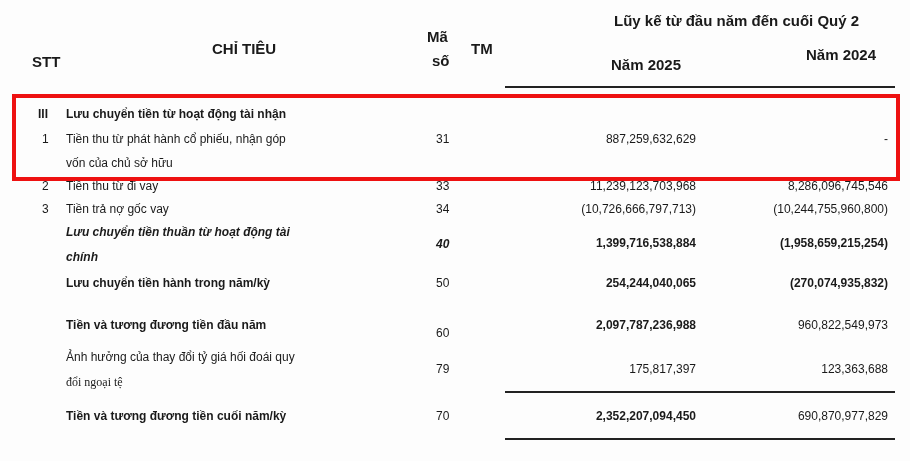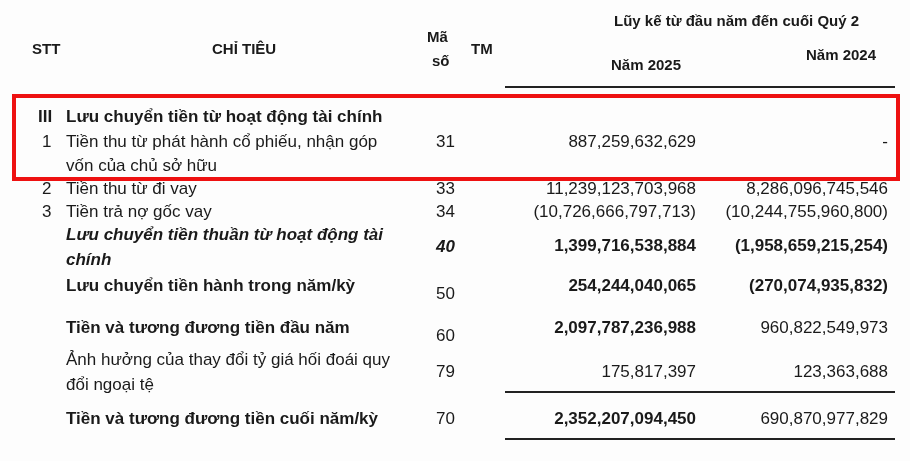--- a/index.html
+++ b/index.html
@@ -2,47 +2,47 @@
 <html><head>
 <meta charset="utf-8">
 <style>
   html, body { margin: 0; padding: 0; }
   body {
     width: 910px; height: 461px; background: #fdfdfd; position: relative; overflow: hidden;
     font-family: "Liberation Sans", "DejaVu Sans", sans-serif; color: #1a1a1a;
   }
   .abs { position: absolute; white-space: nowrap; }
   .hdr { font-weight: bold; font-size: 15px; }
-  .txt { font-size: 17px; }
+  .txt { font-size: 12px; }
   .b { font-weight: bold; }
   .i { font-style: italic; }
   .num { text-align: right; }
   .rule { position: absolute; height: 2px; background: #222; }
   .highlight {
     position: absolute; left: 12px; top: 94px; width: 880px; height: 79px;
     border: 4px solid #ee1111; box-sizing: content-box;
   }
 </style>
 </head>
 <body>
 
-<div class="abs hdr" style="left:32px; top:40px;">STT</div>
+<div class="abs hdr" style="left:32px; top:53px;">STT</div>
 <div class="abs hdr" style="left:212px; top:40px;">CHỈ TIÊU</div>
 <div class="abs hdr" style="left:427px; top:28px;">Mã</div>
 <div class="abs hdr" style="left:432px; top:52px;">số</div>
 <div class="abs hdr" style="left:471px; top:40px;">TM</div>
 <div class="abs hdr" style="left:614px; top:12px;">Lũy kế từ đầu năm đến cuối Quý 2</div>
 <div class="abs hdr" style="left:611px; top:56px;">Năm 2025</div>
 <div class="abs hdr" style="left:806px; top:46px;">Năm 2024</div>
 <div class="rule" style="left:505px; top:86px; width:390px;"></div>
 
 <div class="highlight"></div>
 
 <div class="abs txt b" style="left:38px; top:107px;">III</div>
-<div class="abs txt b" style="left:66px; top:107px;">Lưu chuyển tiền từ hoạt động tài chính</div>
+<div class="abs txt b" style="left:66px; top:107px;">Lưu chuyển tiền từ hoạt động tài nhận</div>
 
 <div class="abs txt" style="left:42px; top:132px;">1</div>
 <div class="abs txt" style="left:66px; top:132px;">Tiền thu từ phát hành cổ phiếu, nhận góp</div>
 <div class="abs txt" style="left:66px; top:156px;">vốn của chủ sở hữu</div>
 <div class="abs txt" style="left:436px; top:132px;">31</div>
 <div class="abs txt num" style="right:214px; top:132px;">887,259,632,629</div>
 <div class="abs txt num" style="right:22px; top:132px;">-</div>
 
 <div class="abs txt" style="left:42px; top:179px;">2</div>
 <div class="abs txt" style="left:66px; top:179px;">Tiền thu từ đi vay</div>
@@ -56,31 +56,31 @@
 <div class="abs txt num" style="right:214px; top:202px;">(10,726,666,797,713)</div>
 <div class="abs txt num" style="right:22px; top:202px;">(10,244,755,960,800)</div>
 
 <div class="abs txt b i" style="left:66px; top:225px;">Lưu chuyển tiền thuần từ hoạt động tài</div>
 <div class="abs txt b i" style="left:66px; top:250px;">chính</div>
 <div class="abs txt b i" style="left:436px; top:237px;">40</div>
 <div class="abs txt b num" style="right:214px; top:236px;">1,399,716,538,884</div>
 <div class="abs txt b num" style="right:22px; top:236px;">(1,958,659,215,254)</div>
 
 <div class="abs txt b" style="left:66px; top:276px;">Lưu chuyển tiền hành trong năm/kỳ</div>
-<div class="abs txt" style="left:436px; top:284px;">50</div>
+<div class="abs txt" style="left:436px; top:276px;">50</div>
 <div class="abs txt b num" style="right:214px; top:276px;">254,244,040,065</div>
 <div class="abs txt b num" style="right:22px; top:276px;">(270,074,935,832)</div>
 
 <div class="abs txt b" style="left:66px; top:318px;">Tiền và tương đương tiền đầu năm</div>
 <div class="abs txt" style="left:436px; top:318px;margin-top:8px;">60</div>
 <div class="abs txt b num" style="right:214px; top:318px;">2,097,787,236,988</div>
 <div class="abs txt num" style="right:22px; top:318px;">960,822,549,973</div>
 
 <div class="abs txt" style="left:66px; top:350px;">Ảnh hưởng của thay đổi tỷ giá hối đoái quy</div>
-<div class="abs txt" style="left:66px; top:375px;">đổi ngoại tệ</div>
+<div class="abs txt" style="left:66px; top:375px;font-family:Liberation Serif, serif;">đổi ngoại tệ</div>
 <div class="abs txt" style="left:436px; top:362px;">79</div>
 <div class="abs txt num" style="right:214px; top:362px;">175,817,397</div>
 <div class="abs txt num" style="right:22px; top:362px;">123,363,688</div>
 <div class="rule" style="left:505px; top:391px; width:390px;"></div>
 
 <div class="abs txt b" style="left:66px; top:409px;">Tiền và tương đương tiền cuối năm/kỳ</div>
 <div class="abs txt" style="left:436px; top:409px;">70</div>
 <div class="abs txt b num" style="right:214px; top:409px;">2,352,207,094,450</div>
 <div class="abs txt num" style="right:22px; top:409px;">690,870,977,829</div>
 <div class="rule" style="left:505px; top:438px; width:390px;"></div>

